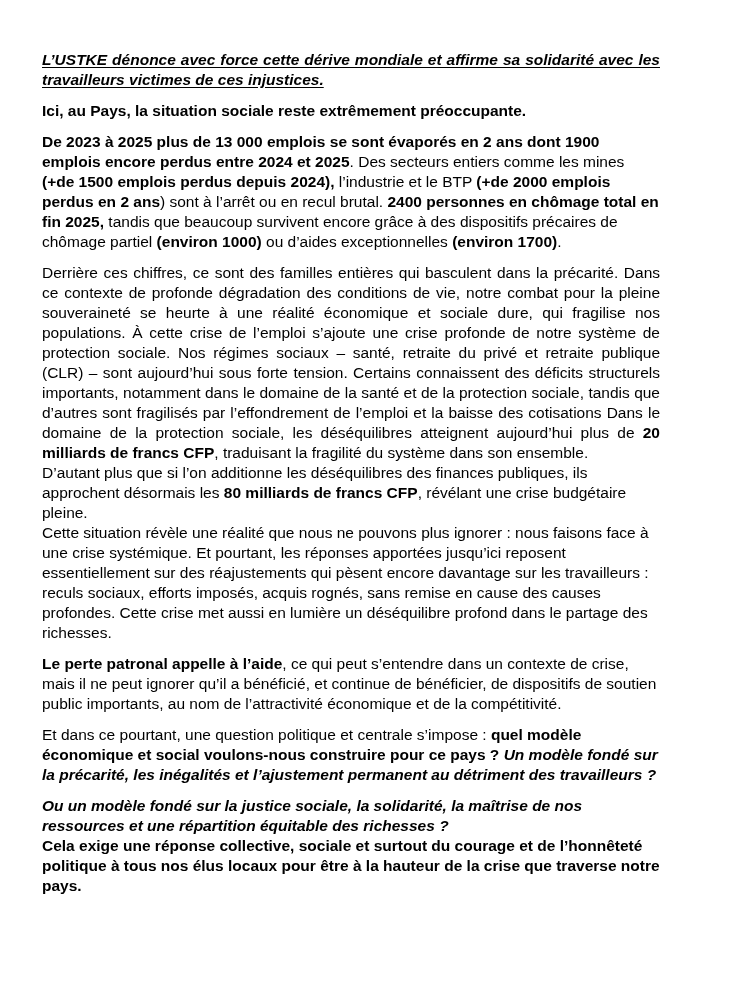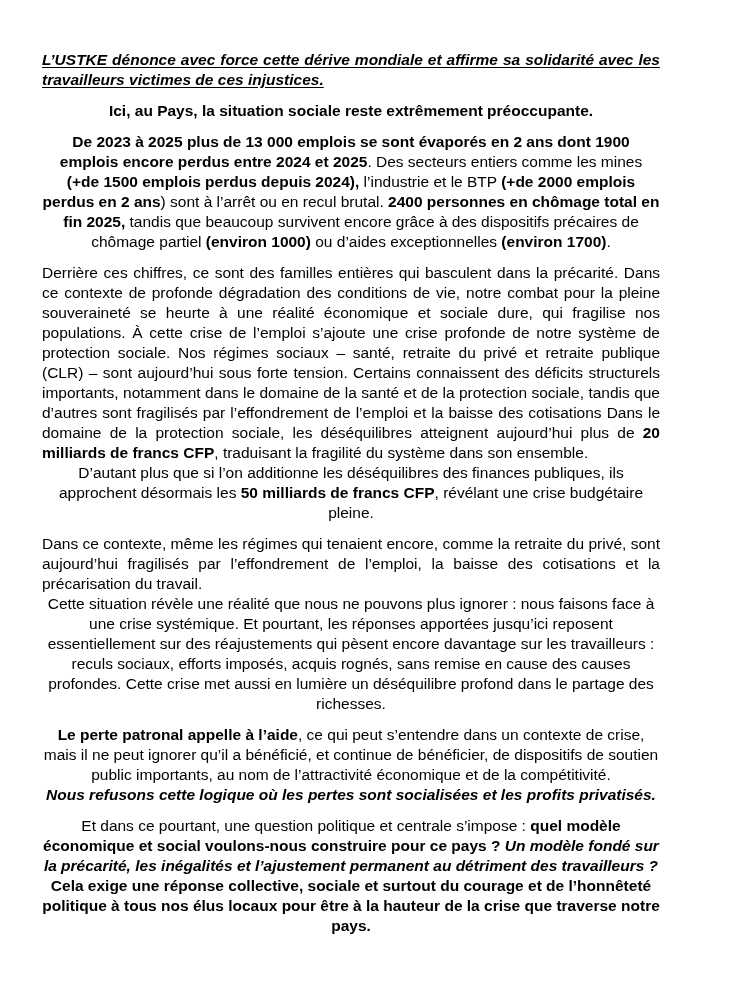--- a/index.html
+++ b/index.html
@@ -20,42 +20,41 @@
     color: #000000;
     padding: 50px 20px 30px 42px;
     font-family: "Liberation Sans", sans-serif;
     font-size: 15.5px;
     line-height: 20px;
     -webkit-font-smoothing: antialiased;
   }
   .para {
     margin: 0;
     padding: 0;
-    text-align: center;
+    text-align: left;
   }
   .para.gap {
     margin-top: 11px;
   }
   .para.justify {
     text-align: justify;
   }
   .run-b { font-weight: bold; }
   .run-i { font-style: italic; }
   .run-u { text-decoration: underline; text-underline-offset: 2px; }
 </style>
 </head>
 <body>
 
 <div class="page">
   <div>
       <p class="para justify"><span class="run-b run-i run-u">L’USTKE dénonce avec force cette dérive mondiale et affirme sa solidarité avec les travailleurs victimes de ces injustices.</span></p>
       <p class="para gap"><span class="run-b">Ici, au Pays, la situation sociale reste extrêmement préoccupante.</span></p>
       <p class="para gap"><span class="run-b">De 2023 à 2025 plus de 13 000 emplois se sont évaporés en 2 ans dont 1900 emplois encore perdus entre 2024 et 2025</span><span class="">. Des secteurs entiers comme les mines </span><span class="run-b">(+de 1500 emplois perdus depuis 2024),</span><span class=""> l’industrie et le BTP </span><span class="run-b">(+de 2000 emplois perdus en 2 ans</span><span class="">) sont à l’arrêt ou en recul brutal. </span><span class="run-b">2400 personnes en chômage total en fin 2025,</span><span class=""> tandis que beaucoup survivent encore grâce à des dispositifs précaires de chômage partiel </span><span class="run-b">(environ 1000)</span><span class=""> ou d’aides exceptionnelles </span><span class="run-b">(environ 1700)</span><span class="">.</span></p>
       <p class="para gap justify"><span class="">Derrière ces chiffres, ce sont des familles entières qui basculent dans la précarité. Dans ce contexte de profonde dégradation des conditions de vie, notre combat pour la pleine souveraineté se heurte à une réalité économique et sociale dure, qui fragilise nos populations. À cette crise de l’emploi s’ajoute une crise profonde de notre système de protection sociale. Nos régimes sociaux – santé, retraite du privé et retraite publique (CLR) – sont aujourd’hui sous forte tension. Certains connaissent des déficits structurels importants, notamment dans le domaine de la santé et de la protection sociale, tandis que d’autres sont fragilisés par l’effondrement de l’emploi et la baisse des cotisations Dans le domaine de la protection sociale, les déséquilibres atteignent aujourd’hui plus de </span><span class="run-b">20 milliards de francs CFP</span><span class="">, traduisant la fragilité du système dans son ensemble.</span></p>
-      <p class="para"><span class="">D’autant plus que si l’on additionne les déséquilibres des finances publiques, ils approchent désormais les </span><span class="run-b">50 milliards de francs CFP</span><span class="">, révélant une crise budgétaire pleine.</span></p>
-      <p class="para gap justify"><span class="">Dans ce contexte, même les régimes qui tenaient encore, comme la retraite du privé, sont aujourd’hui fragilisés par l’effondrement de l’emploi, la baisse des cotisations et la précarisation du travail.</span></p>
+      <p class="para"><span class="">D’autant plus que si l’on additionne les déséquilibres des finances publiques, ils approchent désormais les </span><span class="run-b">80 milliards de francs CFP</span><span class="">, révélant une crise budgétaire pleine.</span></p>
       <p class="para"><span class="">Cette situation révèle une réalité que nous ne pouvons plus ignorer : nous faisons face à une crise systémique. Et pourtant, les réponses apportées jusqu’ici reposent essentiellement sur des réajustements qui pèsent encore davantage sur les travailleurs : reculs sociaux, efforts imposés, acquis rognés, sans remise en cause des causes profondes. Cette crise met aussi en lumière un déséquilibre profond dans le partage des richesses.</span></p>
       <p class="para gap"><span class="run-b">Le perte patronal appelle à l’aide</span><span class="">, ce qui peut s’entendre dans un contexte de crise, mais il ne peut ignorer qu’il a bénéficié, et continue de bénéficier, de dispositifs de soutien public importants, au nom de l’attractivité économique et de la compétitivité.</span></p>
-      <p class="para"><span class="run-b run-i">Nous refusons cette logique où les pertes sont socialisées et les profits privatisés.</span></p>
       <p class="para gap"><span class="">Et dans ce pourtant, une question politique et centrale s’impose : </span><span class="run-b">quel modèle économique et social voulons-nous construire pour ce pays ? </span><span class="run-b run-i">Un modèle fondé sur la précarité, les inégalités et l’ajustement permanent au détriment des travailleurs ?</span></p>
+      <p class="para gap"><span class="run-b run-i">Ou un modèle fondé sur la justice sociale, la solidarité, la maîtrise de nos ressources et une répartition équitable des richesses ?</span></p>
       <p class="para"><span class="run-b">Cela exige une réponse collective, sociale et surtout du courage et de l’honnêteté politique à tous nos élus locaux pour être à la hauteur de la crise que traverse notre pays.</span></p>
     </div>
 </div>
 
 </body></html>

